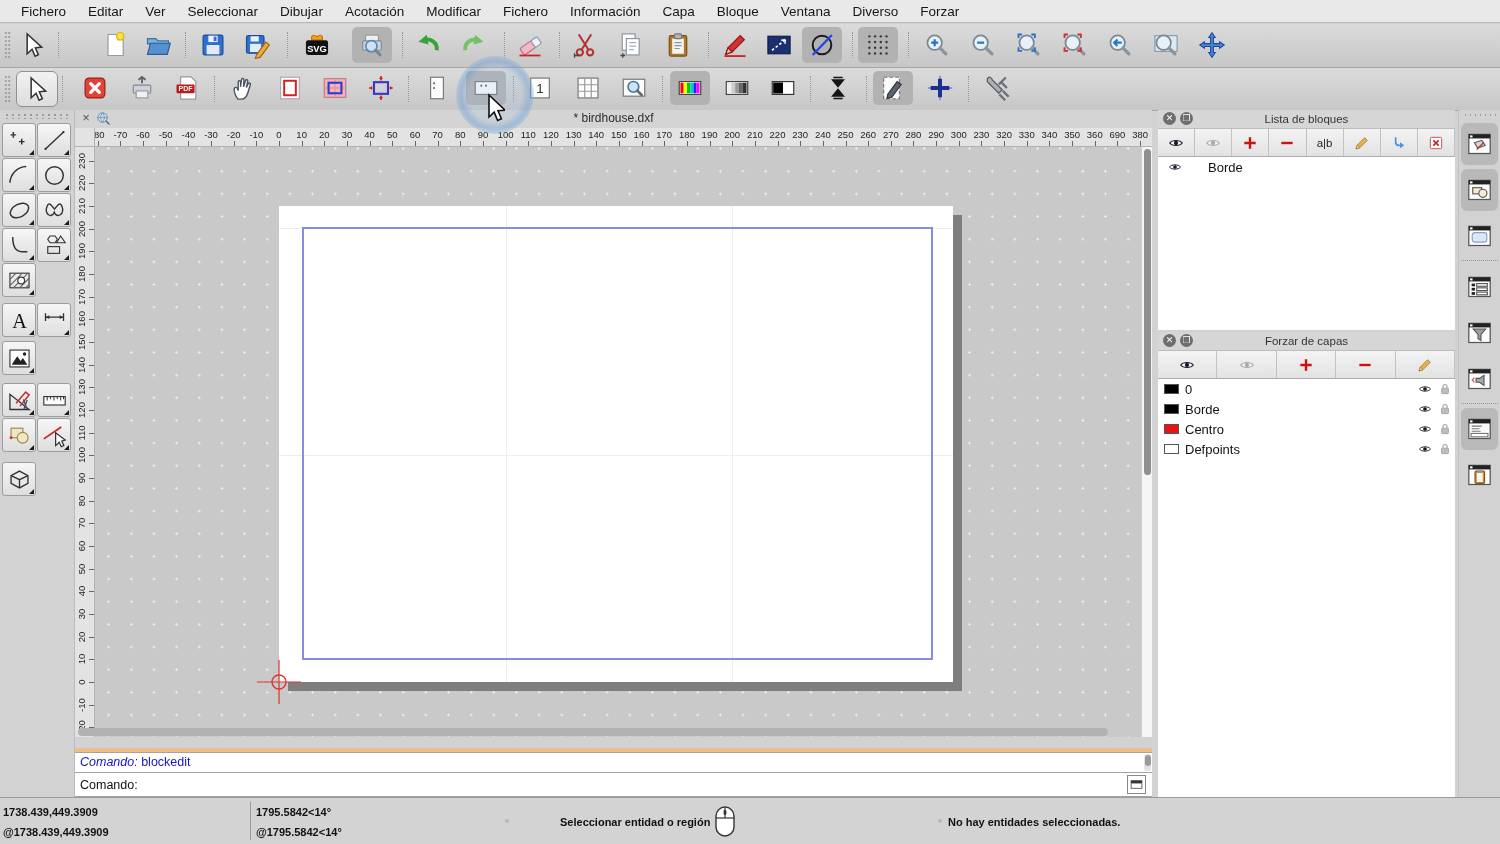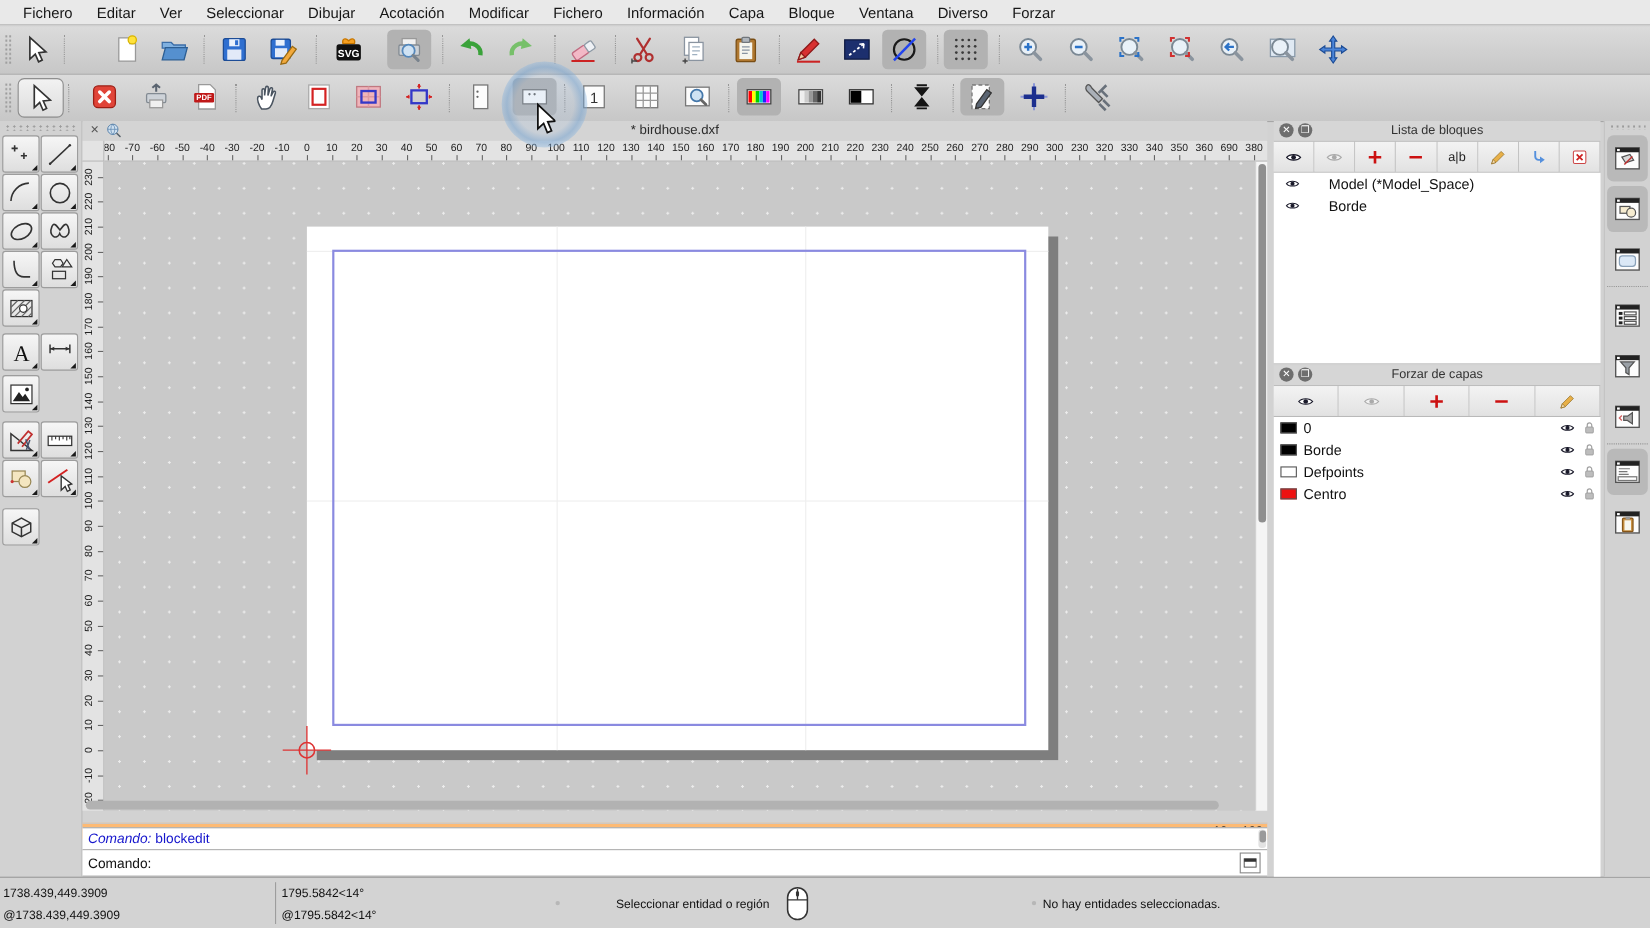--- a/index.html
+++ b/index.html
@@ -62,21 +62,21 @@
   #cmd-history .lbl{font-style:italic;margin-left:5px;}
   #cmd-history .sb{position:absolute;right:1px;top:1px;width:7px;height:17px;background:#e2e2e2;border-radius:3px;}
   #cmd-history .sb i{position:absolute;left:0.5px;top:1px;width:6px;height:11px;background:#9a9a9a;border-radius:3px;display:block;}
   #cmd-input{position:absolute;left:75px;top:773px;width:1077px;height:24px;background:#ffffff;border-bottom:1px solid #a3a3a3;box-sizing:border-box;display:flex;align-items:center;}
   #cmd-input .lbl{font-size:12.5px;color:#111;margin-left:5px;}
   #cmd-input input{flex:1;border:none;outline:none;height:18px;margin:0 6px;font-size:12.5px;font-family:inherit;}
   #cmd-kbd{width:17px;height:17px;margin-right:6px;border:1px solid #888;background:#fff;display:flex;align-items:center;justify-content:center;}
   #cmd-kbd svg{width:13px;height:13px;}
   
   #statusbar{position:absolute;left:0;top:797px;width:1500px;height:47px;background:#d3d3d3;border-top:1px solid #9a9a9a;box-sizing:border-box;font-size:11px;color:#111;}
-  .st{position:absolute;white-space:nowrap;}
+  .st{position:absolute;white-space:nowrap;font-weight:bold;}
   .ssep{position:absolute;left:250px;top:4px;height:38px;width:1px;background:#9d9d9d;}
   .sdot{position:absolute;width:4px;height:4px;border-radius:50%;background:#b7b7b7;}
   #mouse-hint{position:absolute;left:712px;top:805px;width:26px;height:34px;}
   
   .panel-header{position:absolute;left:1158px;width:297px;height:18px;background:#d6d6d6;}
   .panel-title{position:absolute;left:1158px;width:297px;text-align:center;font-size:11.5px;color:#333;}
   .phbtn{position:absolute;width:13px;height:13px;border-radius:50%;background:#6e6e6e;color:#fff;font-size:9px;line-height:13px;text-align:center;}
   .ptoolbar{position:absolute;left:1158px;width:297px;height:29px;display:flex;background:#e4e4e4;border-top:1px solid #bdbdbd;border-bottom:1px solid #adadad;box-sizing:border-box;}
   .ptool{flex:1;border-right:1px solid #c3c3c3;background:linear-gradient(#f3f3f3,#e2e2e2);display:flex;align-items:center;justify-content:center;font-size:11.5px;color:#222;}
   .ptool svg{width:16px;height:16px;}
@@ -846,30 +846,20 @@
   </div>
 <div class="plist" style="top:157px;height:173px">
     <div class="prow">
       <div class="cell-eye">
         <svg viewBox="0 0 24 24">
           <path d="M2.5 12 C6.5 7 17.5 7 21.5 12 C17.5 17 6.5 17 2.5 12Z" fill="#fff" stroke="#1a1a2a" stroke-width="1.6"></path>
           <circle cx="12" cy="12" r="3.2" fill="#1a1a2a"></circle>
         </svg>
       </div>
       <div class="cell-pen"></div>
-      <span class="lbl">Model (*Model_Space)</span>
-    </div>
-    <div class="prow">
-      <div class="cell-eye">
-        <svg viewBox="0 0 24 24">
-          <path d="M2.5 12 C6.5 7 17.5 7 21.5 12 C17.5 17 6.5 17 2.5 12Z" fill="#fff" stroke="#1a1a2a" stroke-width="1.6"></path>
-          <circle cx="12" cy="12" r="3.2" fill="#1a1a2a"></circle>
-        </svg>
-      </div>
-      <div class="cell-pen"></div>
       <span class="lbl">Borde</span>
     </div>
   </div>
 
 <div class="panel-header" style="top:332px"></div>
 <span class="phbtn" style="left:1163px;top:334px">✕</span>
 <span class="phbtn" style="left:1180px;top:334px">❐</span>
 <div class="panel-title" style="top:335px">Forzar de capas</div>
 <div class="ptoolbar" style="top:350px">
     <div class="ptool">
@@ -932,55 +922,55 @@
         </svg>
       </div>
       <div class="ric">
         <svg viewBox="0 0 24 24">
           <rect x="6" y="10.5" width="12" height="9.5" rx="1.5" fill="#bdbdbd" stroke="#8a8a8a"></rect>
           <path d="M8.5 10.5 V7.8 a3.5 3.5 0 0 1 7 0 V10.5" fill="none" stroke="#a2a2a2" stroke-width="1.9"></path>
         </svg>
       </div>
     </div>
     <div class="prow">
+      <div class="swatch" style="background: rgb(238, 17, 17);"></div>
+      <span class="lbl">Centro</span>
+      <div class="sp"></div>
+      <div class="ric"></div>
+      <div class="ric">
+        <svg viewBox="0 0 24 24">
+          <path d="M2.5 12 C6.5 7 17.5 7 21.5 12 C17.5 17 6.5 17 2.5 12Z" fill="#fff" stroke="#1a1a2a" stroke-width="1.6"></path>
+          <circle cx="12" cy="12" r="3.2" fill="#1a1a2a"></circle>
+        </svg>
+      </div>
+      <div class="ric">
+        <svg viewBox="0 0 24 24">
+          <rect x="6" y="10.5" width="12" height="9.5" rx="1.5" fill="#bdbdbd" stroke="#8a8a8a"></rect>
+          <path d="M8.5 10.5 V7.8 a3.5 3.5 0 0 1 7 0 V10.5" fill="none" stroke="#a2a2a2" stroke-width="1.9"></path>
+        </svg>
+      </div>
+    </div>
+    <div class="prow">
       <div class="swatch" style="background: rgb(255, 255, 255);"></div>
       <span class="lbl">Defpoints</span>
       <div class="sp"></div>
       <div class="ric"></div>
       <div class="ric">
         <svg viewBox="0 0 24 24">
           <path d="M2.5 12 C6.5 7 17.5 7 21.5 12 C17.5 17 6.5 17 2.5 12Z" fill="#fff" stroke="#1a1a2a" stroke-width="1.6"></path>
           <circle cx="12" cy="12" r="3.2" fill="#1a1a2a"></circle>
         </svg>
       </div>
       <div class="ric">
         <svg viewBox="0 0 24 24">
           <rect x="6" y="10.5" width="12" height="9.5" rx="1.5" fill="#bdbdbd" stroke="#8a8a8a"></rect>
           <path d="M8.5 10.5 V7.8 a3.5 3.5 0 0 1 7 0 V10.5" fill="none" stroke="#a2a2a2" stroke-width="1.9"></path>
         </svg>
       </div>
     </div>
-    <div class="prow">
-      <div class="swatch" style="background: rgb(238, 17, 17);"></div>
-      <span class="lbl">Centro</span>
-      <div class="sp"></div>
-      <div class="ric"></div>
-      <div class="ric">
-        <svg viewBox="0 0 24 24">
-          <path d="M2.5 12 C6.5 7 17.5 7 21.5 12 C17.5 17 6.5 17 2.5 12Z" fill="#fff" stroke="#1a1a2a" stroke-width="1.6"></path>
-          <circle cx="12" cy="12" r="3.2" fill="#1a1a2a"></circle>
-        </svg>
-      </div>
-      <div class="ric">
-        <svg viewBox="0 0 24 24">
-          <rect x="6" y="10.5" width="12" height="9.5" rx="1.5" fill="#bdbdbd" stroke="#8a8a8a"></rect>
-          <path d="M8.5 10.5 V7.8 a3.5 3.5 0 0 1 7 0 V10.5" fill="none" stroke="#a2a2a2" stroke-width="1.9"></path>
-        </svg>
-      </div>
-    </div>
   </div>
 
 <div id="dockstrip"></div>
 <div id="strip-handle"></div>
 
 <div id="click-ring"></div>
 <div id="cursor">
   <svg viewBox="0 0 22 32">
     <path d="M6 2 L6 24 L11.2 19.2 L14.6 27.5 L18.4 25.8 L15 17.8 L22 17.2 Z" fill="#fff" stroke="#111" stroke-width="1.6"></path>
   </svg>

